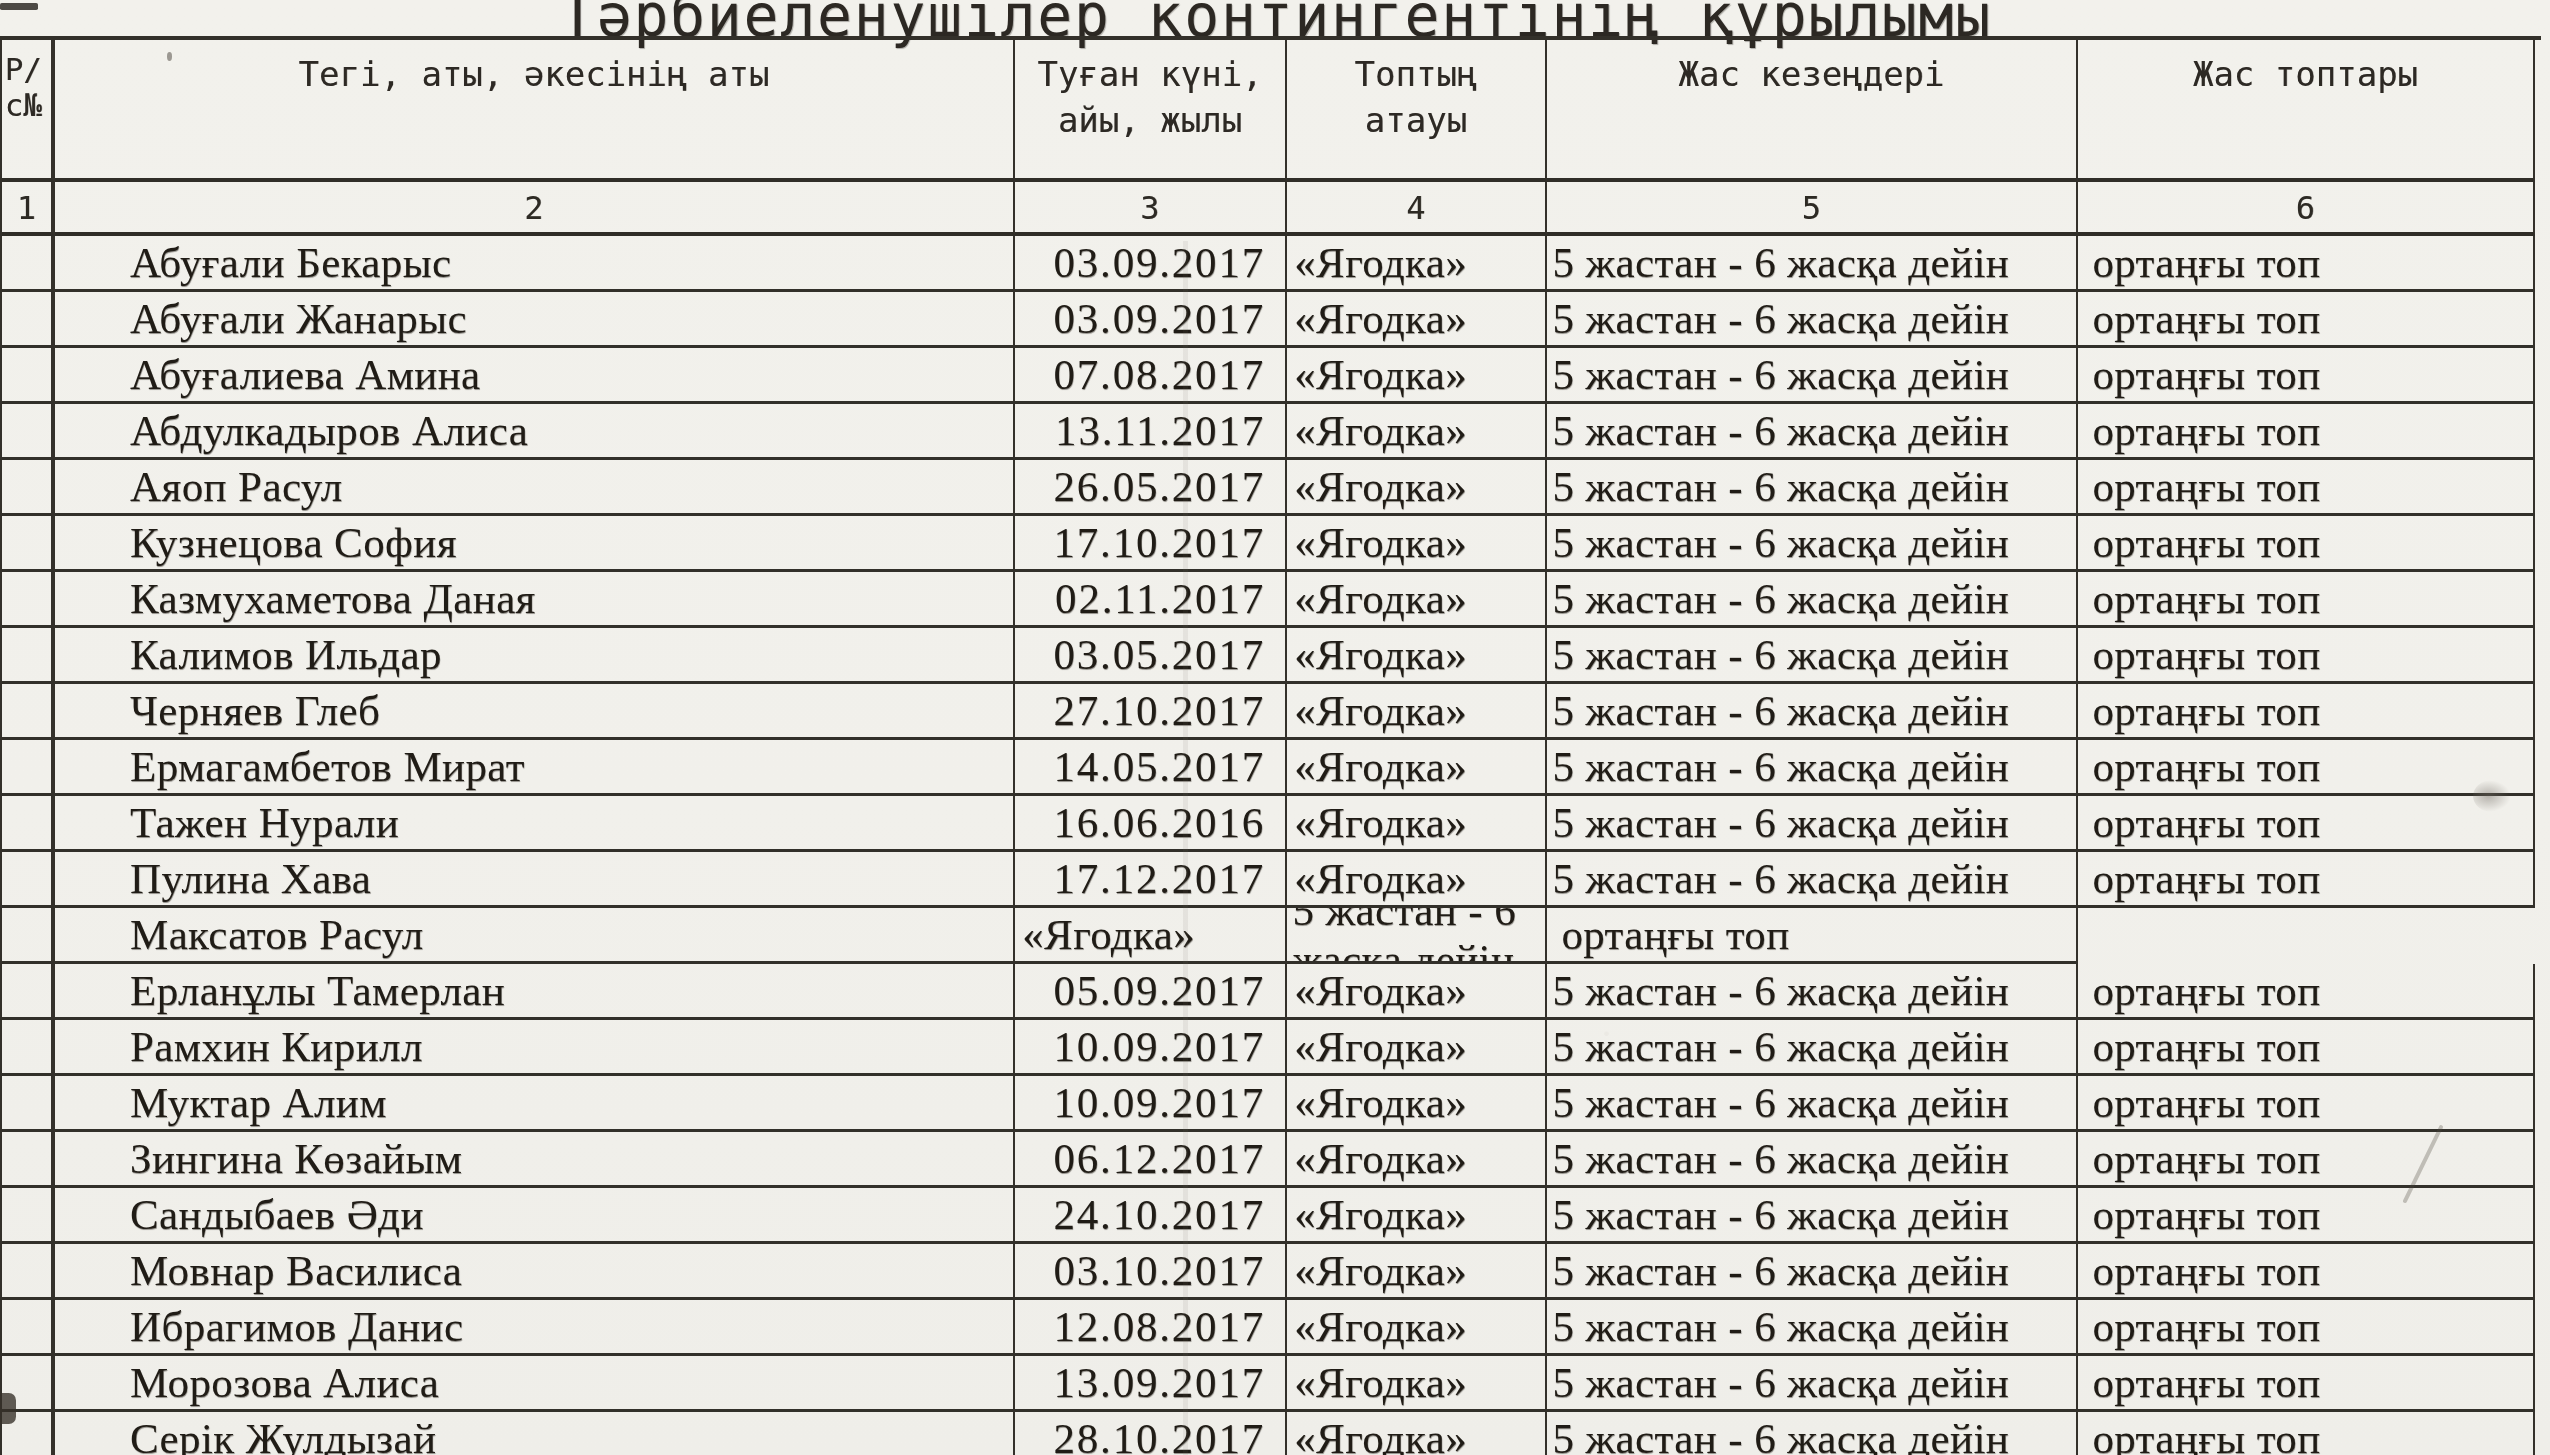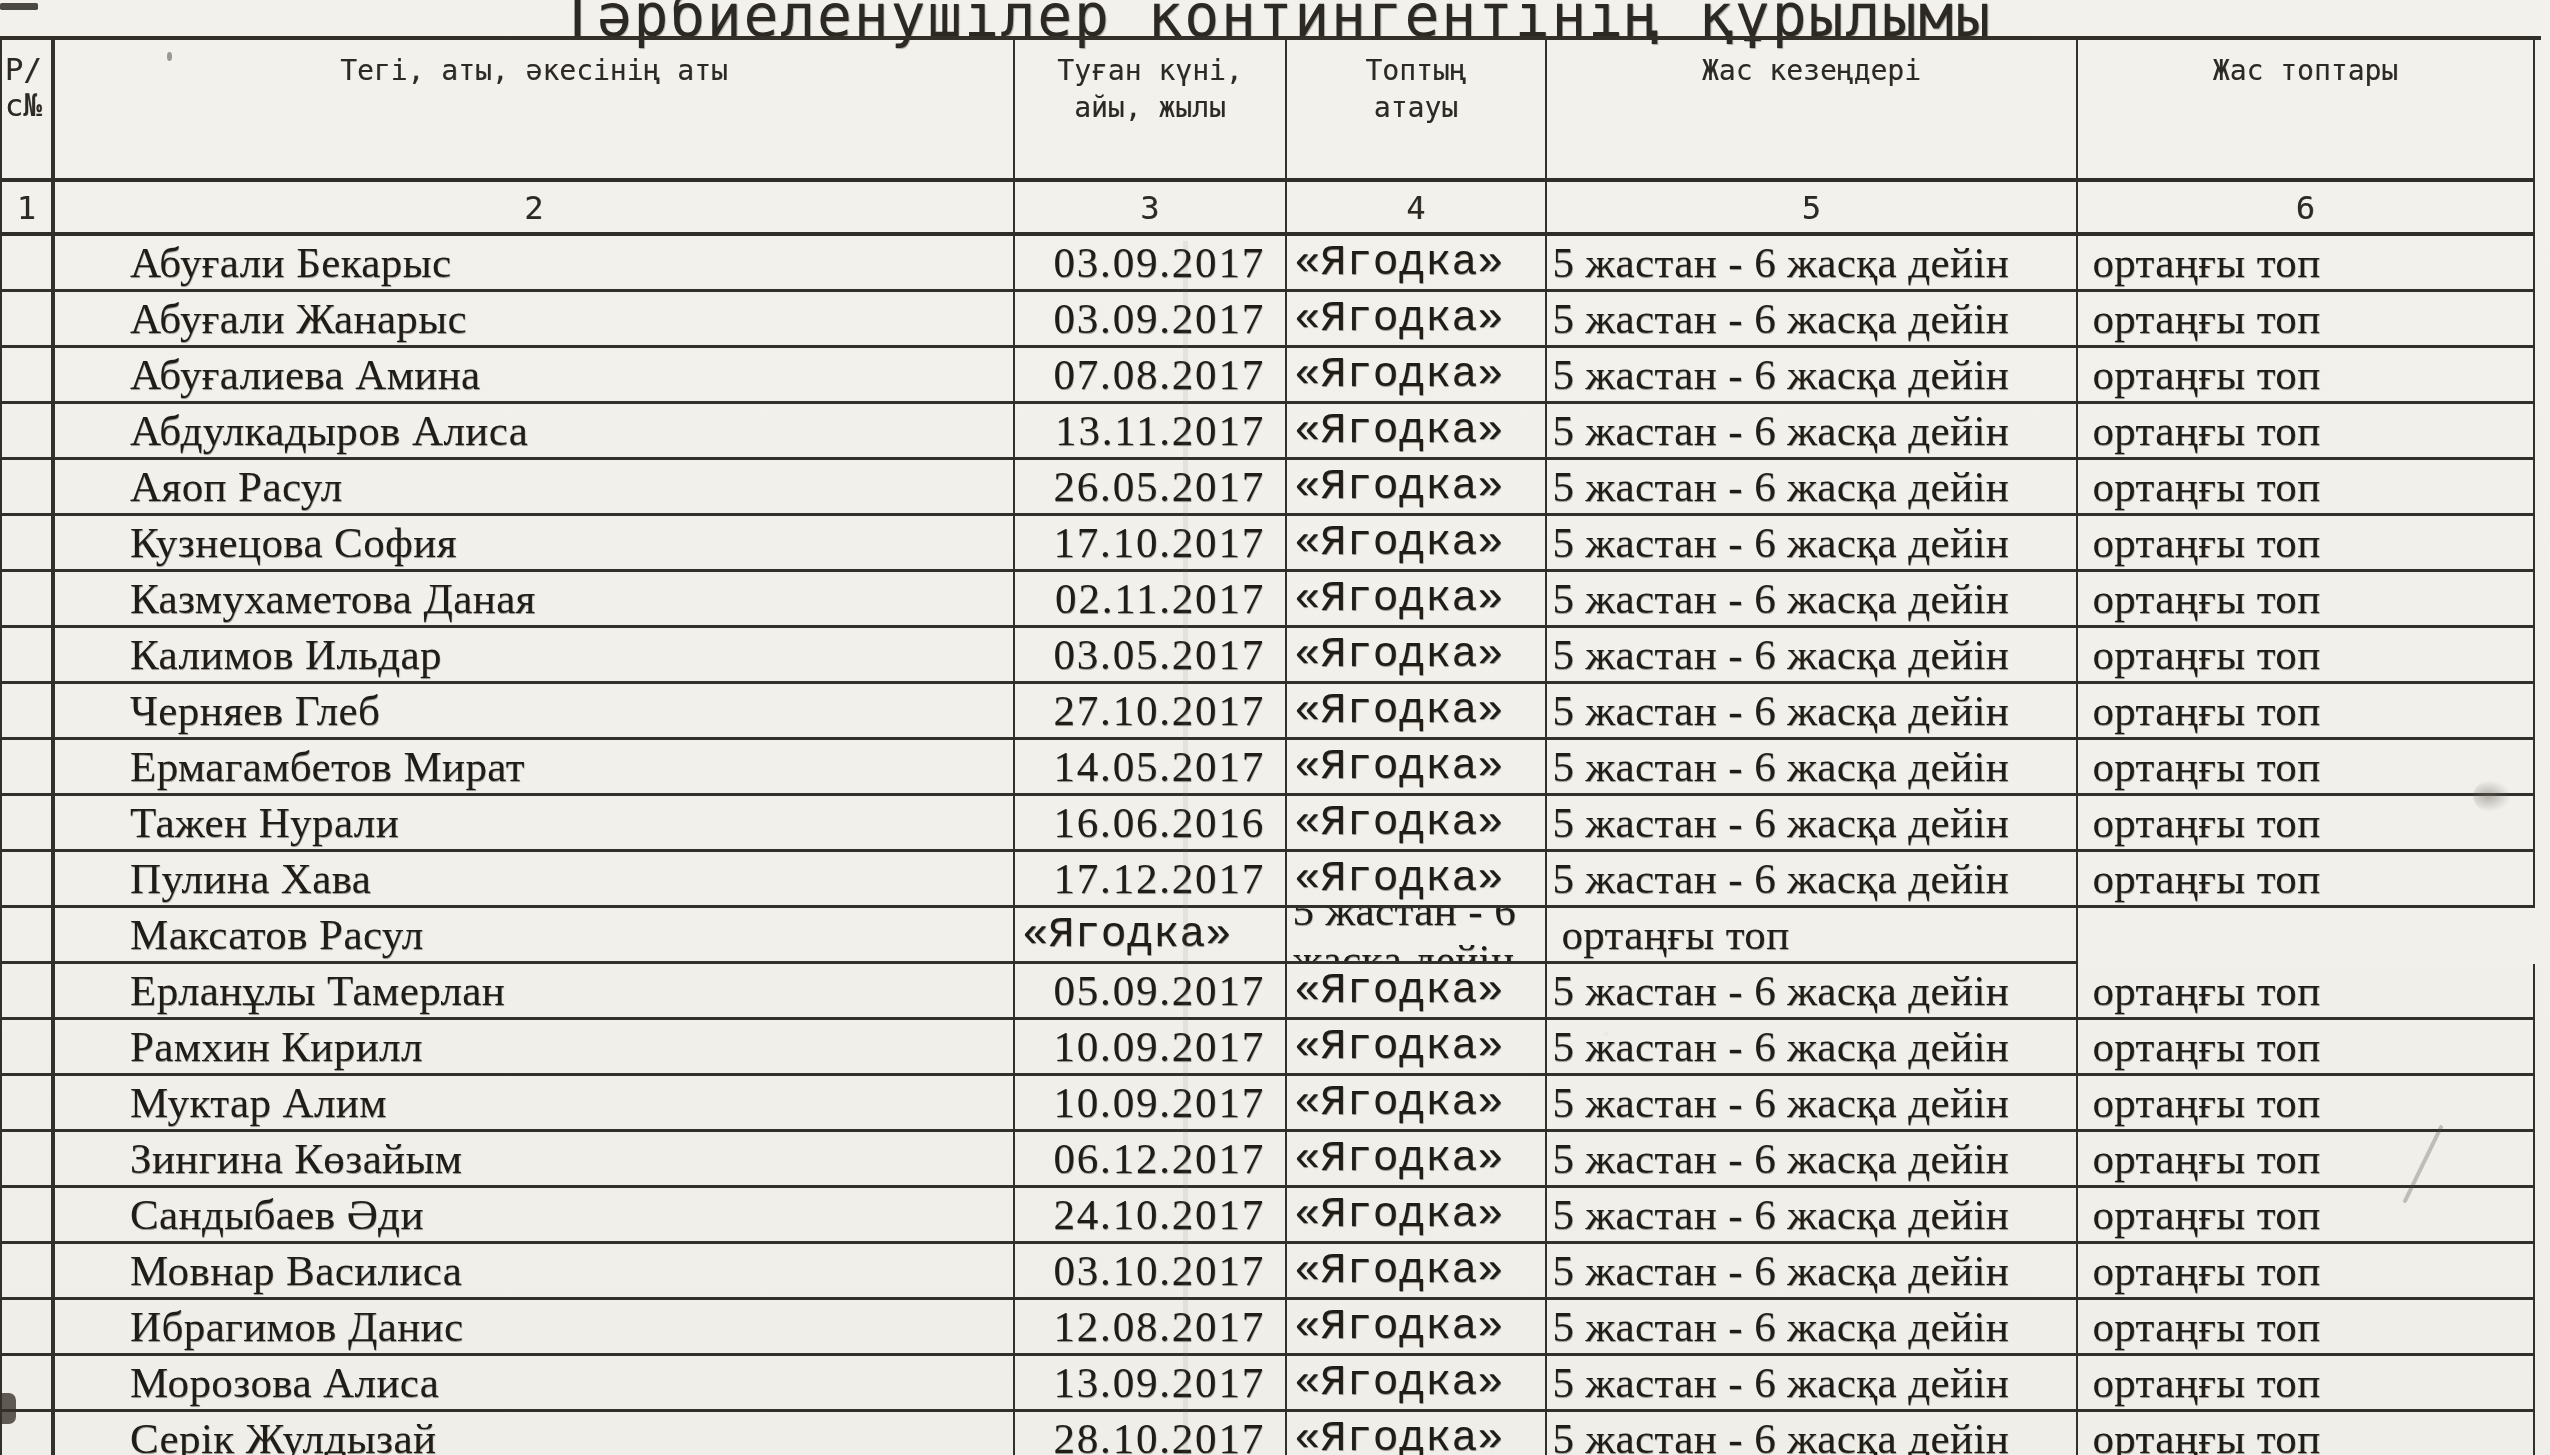--- a/index.html
+++ b/index.html
@@ -40,21 +40,21 @@
     border-bottom:3.6px solid #32302a;
     overflow:hidden;
     position:relative;
   }
   .hdr .cell{height:142px;border-bottom:4.5px solid #302e28;}
   .nums .cell{height:54px;border-bottom:4.5px solid #2f2d27;}
   .body-row .cell{height:56px;}
   
   .hcell{
     font-family:"DejaVu Sans Mono","Liberation Mono",monospace;
-    font-size:28px;color:#2d2924;
+    font-size:34px;color:#2d2924;
     text-shadow:0.4px 0.4px 0.4px rgba(45,41,36,.4);
     white-space:pre-line;text-align:center;
     padding-top:11.7px;line-height:1.35;
   }
   .hcell.first{
     text-align:left;padding:10.8px 1.8px 0 2.7px;font-size:31px;line-height:1.18;
     border-right-width:4.5px;
   }
   .ncell{
     font-family:"DejaVu Sans Mono","Liberation Mono",monospace;
@@ -65,21 +65,21 @@
   .ncell.first{border-right-width:4.5px;}
   
   .body-row .cell{
     font-size:43px;color:#201c16;letter-spacing:0.4px;
     text-shadow:0.5px 0.5px 0.7px rgba(35,30,24,.45);
     display:flex;align-items:center;
   }
   .body-row .c1{border-right-width:4.5px;}
   .body-row .c2{padding-left:75px;justify-content:flex-start;}
   .body-row .c3{justify-content:flex-end;padding-right:20px;letter-spacing:1.8px;}
-  .body-row .c4{padding-left:7.2px;font-family:Liberation Mono, monospace;}
+  .body-row .c4{padding-left:7.2px;}
   .body-row .c5{padding-left:5.4px;}
   .body-row .c6{padding-left:14.4px;text-align:right;}
   
   .artifact{position:absolute;pointer-events:none;}
   .a-topdash{left:0;top:2.7px;width:38px;height:7.2px;background:#2f2c27;opacity:.85;border-radius:1.8px;}
   .a-streak{left:1183px;top:241px;width:5.4px;height:1215px;background:rgba(115,108,96,.10);}
   .a-smudge{left:2473px;top:780px;width:38px;height:32px;
     background:radial-gradient(ellipse at 40% 50%, rgba(110,104,96,.45), rgba(110,104,96,0) 70%);
     border-radius:50%;}
   .a-scratch{left:2421px;top:1121px;width:3.6px;height:86px;background:rgba(80,74,64,.30);

